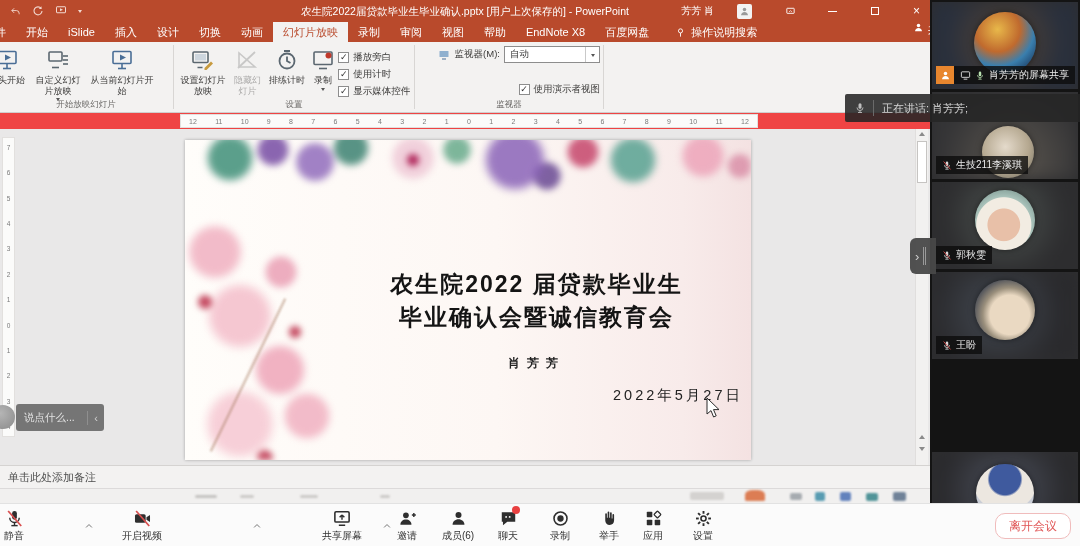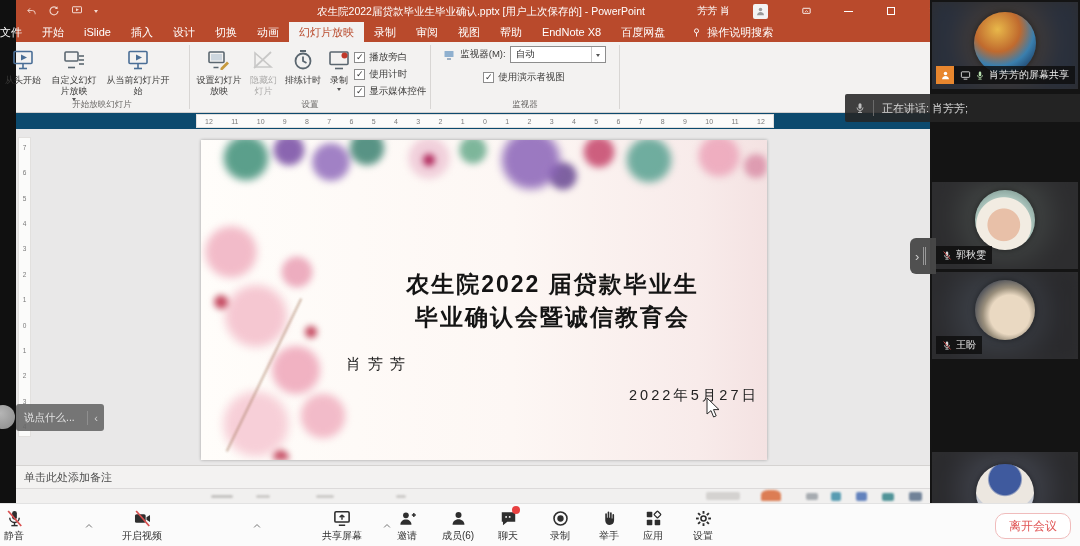--- a/index.html
+++ b/index.html
@@ -2,21 +2,21 @@
 <html><head>
 <meta charset="utf-8">
 <style>
   * { margin:0; padding:0; box-sizing:border-box; }
   html,body { background:#000; }
   body { font-family:"Liberation Sans","DejaVu Sans",sans-serif; }
   #root { position:relative; width:1080px; height:546px; overflow:hidden; background:#101010; }
   .abs { position:absolute; }
 
   
-  #ppt { left:16px; top:0; width:958px; height:503px; background:#0c4a6e; z-index:1; }
+  #ppt { left:0; top:0; width:958px; height:503px; background:#ef4444; z-index:1; }
   .titlebar { left:0; top:0; width:930px; height:22px; background:#b94a2c; display:flex; align-items:center; }
   .qat { display:flex; align-items:center; gap:11px; padding-left:10px; z-index:2; }
   .qat svg { display:block; }
   .tb-title { position:absolute; left:0; width:930px; text-align:center; color:#fff; font-size:10.5px; line-height:22px; pointer-events:none; }
   .tb-right { position:absolute; right:0; top:0; height:22px; display:flex; align-items:center;gap:15px; }
   .tb-user { color:#fff; font-size:10px; margin-right:8px; }
   .tb-avatar { width:15px; height:15px; background:#f3f3f3; border-radius:2px; display:flex; align-items:center; justify-content:center; margin-right:10px; }
   .winbtn { width:27px; height:22px; display:flex; align-items:center; justify-content:center; color:#fff; font-size:12px; }
   .min-glyph { width:9px; height:1px; background:#fff; }
   .restore-glyph { width:8px; height:8px; border:1px solid #fff; position:relative; }
@@ -75,21 +75,21 @@
       radial-gradient(9px at 80px 248px,#c4485f 0 70%,transparent 100%),
       radial-gradient(30px at 30px 42px,rgba(242,184,198,.95) 0 70%,transparent 100%),
       radial-gradient(36px at 55px 106px,rgba(245,196,207,.95) 0 70%,transparent 100%),
       radial-gradient(28px at 95px 160px,rgba(240,174,191,.95) 0 70%,transparent 100%),
       radial-gradient(38px at 55px 214px,rgba(247,205,214,.95) 0 70%,transparent 100%),
       radial-gradient(26px at 122px 206px,rgba(242,184,198,.95) 0 70%,transparent 100%),
       radial-gradient(18px at 96px 62px,rgba(235,164,184,.9) 0 70%,transparent 100%);
   }
   .branch { position:absolute; left:62px; top:150px; width:2px; height:170px; background:#a57a5e; opacity:.55; transform:rotate(26deg); filter:blur(1px); }
   .slide-title { position:absolute; left:145px; right:8px; top:128px; text-align:center; color:#141414; font-size:23px; font-weight:bold; letter-spacing:2px; line-height:33px; }
-  .slide-author { position:absolute; left:145px; right:8px; top:215px; text-align:left; color:#222; font-size:15px; font-weight:normal; letter-spacing:7px; }
+  .slide-author { position:absolute; left:145px; right:8px; top:215px; text-align:center; color:#222; font-size:12px; font-weight:bold; letter-spacing:7px; }
   .slide-date { position:absolute; left:145px; right:8px; top:246px; text-align:right; color:#222; font-size:14.5px; letter-spacing:3px; }
   .scrollbar-v { left:915px; top:0; width:13px; height:336px; background:#f2f1f0; border-left:1px solid #e0dedd; }
   .sb-up { position:absolute; top:3px; left:3px; width:0; height:0; border-left:3.5px solid transparent; border-right:3.5px solid transparent; border-bottom:4px solid #8a8a8a; }
   .sb-thumb { position:absolute; top:12px; left:1px; width:10px; height:42px; background:#ffffff; border:1px solid #c6c4c2; }
   .sb-chev { position:absolute; left:3px; width:0; height:0; border-left:3.5px solid transparent; border-right:3.5px solid transparent; }
   .chev-up { border-bottom:4px solid #8a8a8a; }
   .chev-dn { border-top:4px solid #8a8a8a; }
 
   .notes { left:0; top:465px; width:930px; height:23px; background:#f3f2f1; border-top:1px solid #d5d3d1; font-size:11px; color:#4d4d4d; padding:4px 0 0 8px; }
   .statusbar { left:0; top:488px; width:930px; height:15px; background:#f1f0ef; border-top:1px solid #dcdada; }
@@ -387,21 +387,21 @@
           </div>
           <div class="cb-row">
             <span class="cb">✓</span>
             <span>显示媒体控件</span>
           </div>
         </div>
         <span class="glabel">设置</span>
       </div>
       <div class="gsep"></div>
 
-      <div class="rgroup" style="width:186px; flex-direction:column; align-items:center; padding-left:0; gap:8px">
+      <div class="rgroup" style="width:186px; flex-direction:column; align-items:flex-end; padding-left:0; gap:20px">
         <div class="monrow">
           <svg width="14" height="12" viewBox="0 0 24 24" color="#4a6e96">
               <rect x="3" y="4" width="18" height="12" rx="1" fill="#8fb0cf"></rect>
               <line x1="8" y1="20" x2="16" y2="20" stroke="#4a6e96" stroke-width="2"></line>
             </svg>
           <span>监视器(M):</span>
           <span class="monselect">
             <span>自动</span>
             <span class="dd">
                 <span class="tri-down sm"></span>
@@ -536,20 +536,33 @@
               <use href="#ic-screen"></use>
             </svg>
           <svg width="10" height="11" viewBox="0 0 24 24" color="#b9e2b0">
               <use href="#ic-mic"></use>
             </svg>
           <span>肖芳芳的屏幕共享</span>
         </span>
       </div>
     </div>
 
+    <div class="tile" style="top:92px">
+      <div class="bgblur" style="background:radial-gradient(circle at 55% 80%,#8a8070,#3a3a3c 70%)"></div>
+      <div class="avatar" style="left:50px;top:34px;width:52px;height:52px;background:radial-gradient(circle at 45% 40%,#e4dacb,#b5a890 55%,#6e6a5e)"></div>
+      <div class="namebar">
+        <span class="chip">
+          <svg width="10" height="11" viewBox="0 0 24 24" color="#d8d8d8">
+              <use href="#ic-mic"></use>
+              <use href="#ic-slash"></use>
+            </svg>
+          <span>生技211李溪琪</span>
+        </span>
+      </div>
+    </div>
 
     <div class="tile" style="top:182px">
       <div class="bgblur" style="background:radial-gradient(circle at 50% 40%,#6e7a72,#2c2c2e 70%)"></div>
       <div class="avatar" style="left:43px;top:8px;width:60px;height:60px;background:radial-gradient(circle at 48% 58%,#e8c0a8 0 34%,#f2ece2 36% 58%,#a9c2ba 60%,#5d7a74)"></div>
       <div class="namebar">
         <span class="chip">
           <svg width="10" height="11" viewBox="0 0 24 24" color="#d8d8d8">
               <use href="#ic-mic"></use>
               <use href="#ic-slash"></use>
             </svg>

